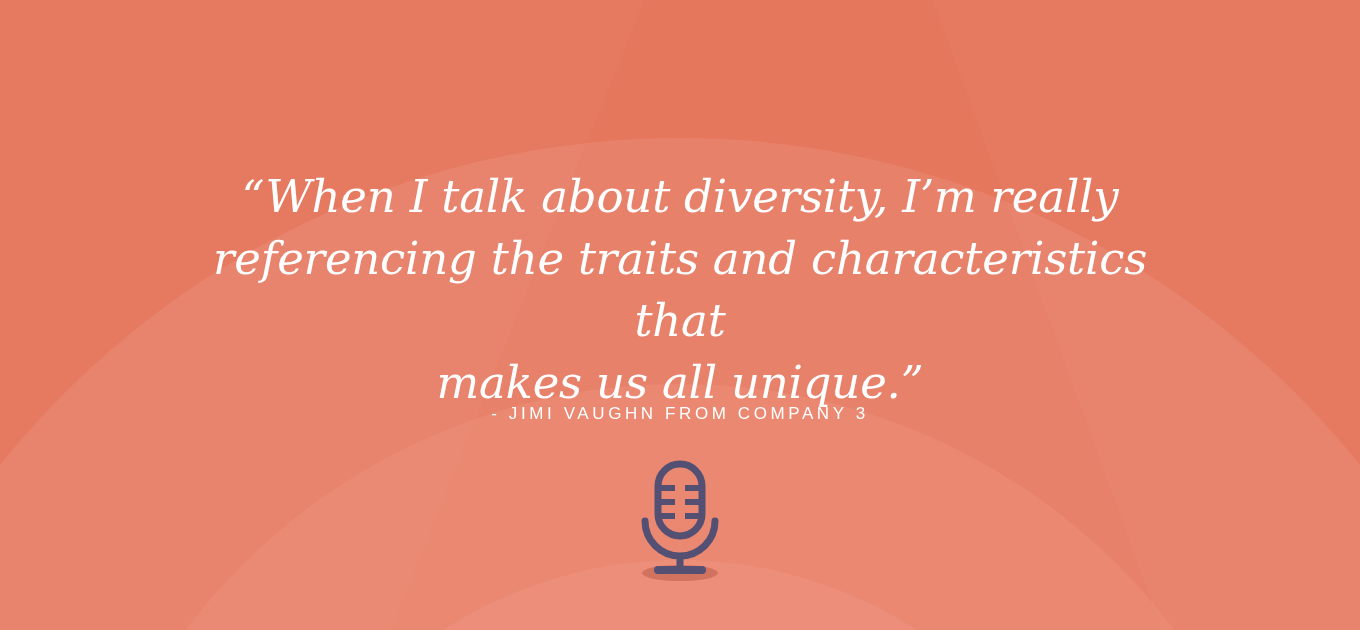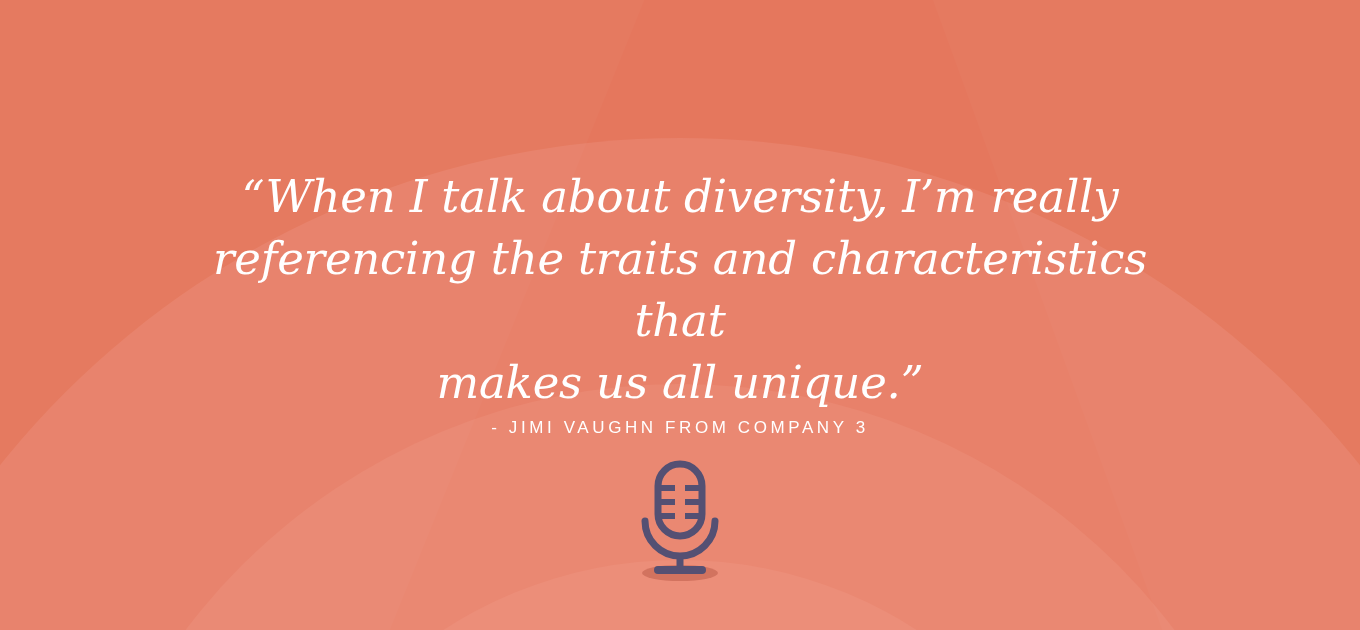--- a/index.html
+++ b/index.html
@@ -100,21 +100,21 @@
     font-size: 45px;
     line-height: 62px;
     letter-spacing: -0.2px;
     white-space: pre-line;
   }
 
   .attribution {
     position: absolute;
     left: 50%;
     transform: translateX(-50%);
-    top: 418px;
+    top: 404px;
     width: 1100px;
     text-align: center;
     color: #ffffff;
     font-family: "Liberation Sans", sans-serif;
     font-weight: 400;
     font-size: 17px;
     letter-spacing: 3.6px;
     text-transform: uppercase;
     white-space: nowrap;
   }

